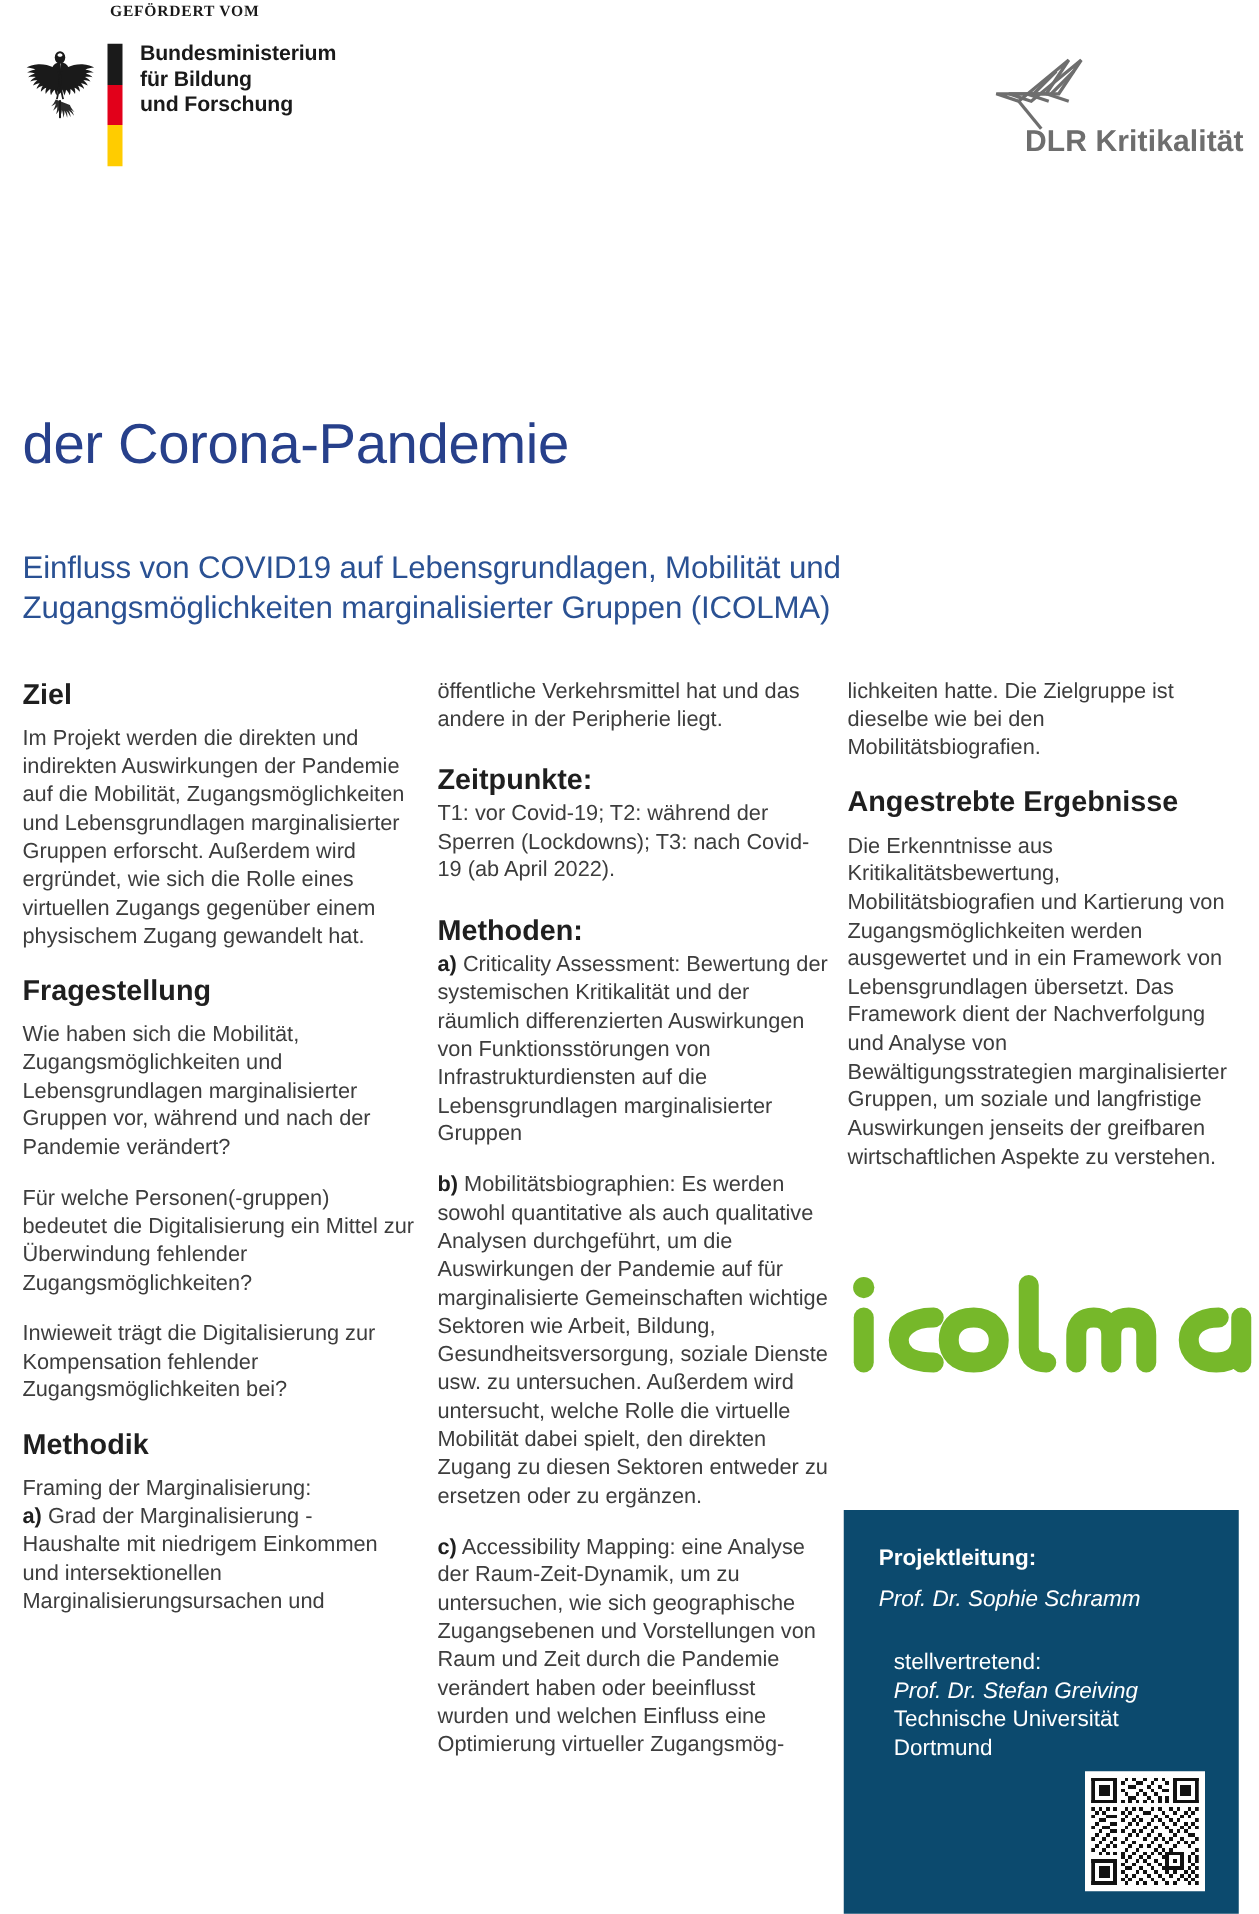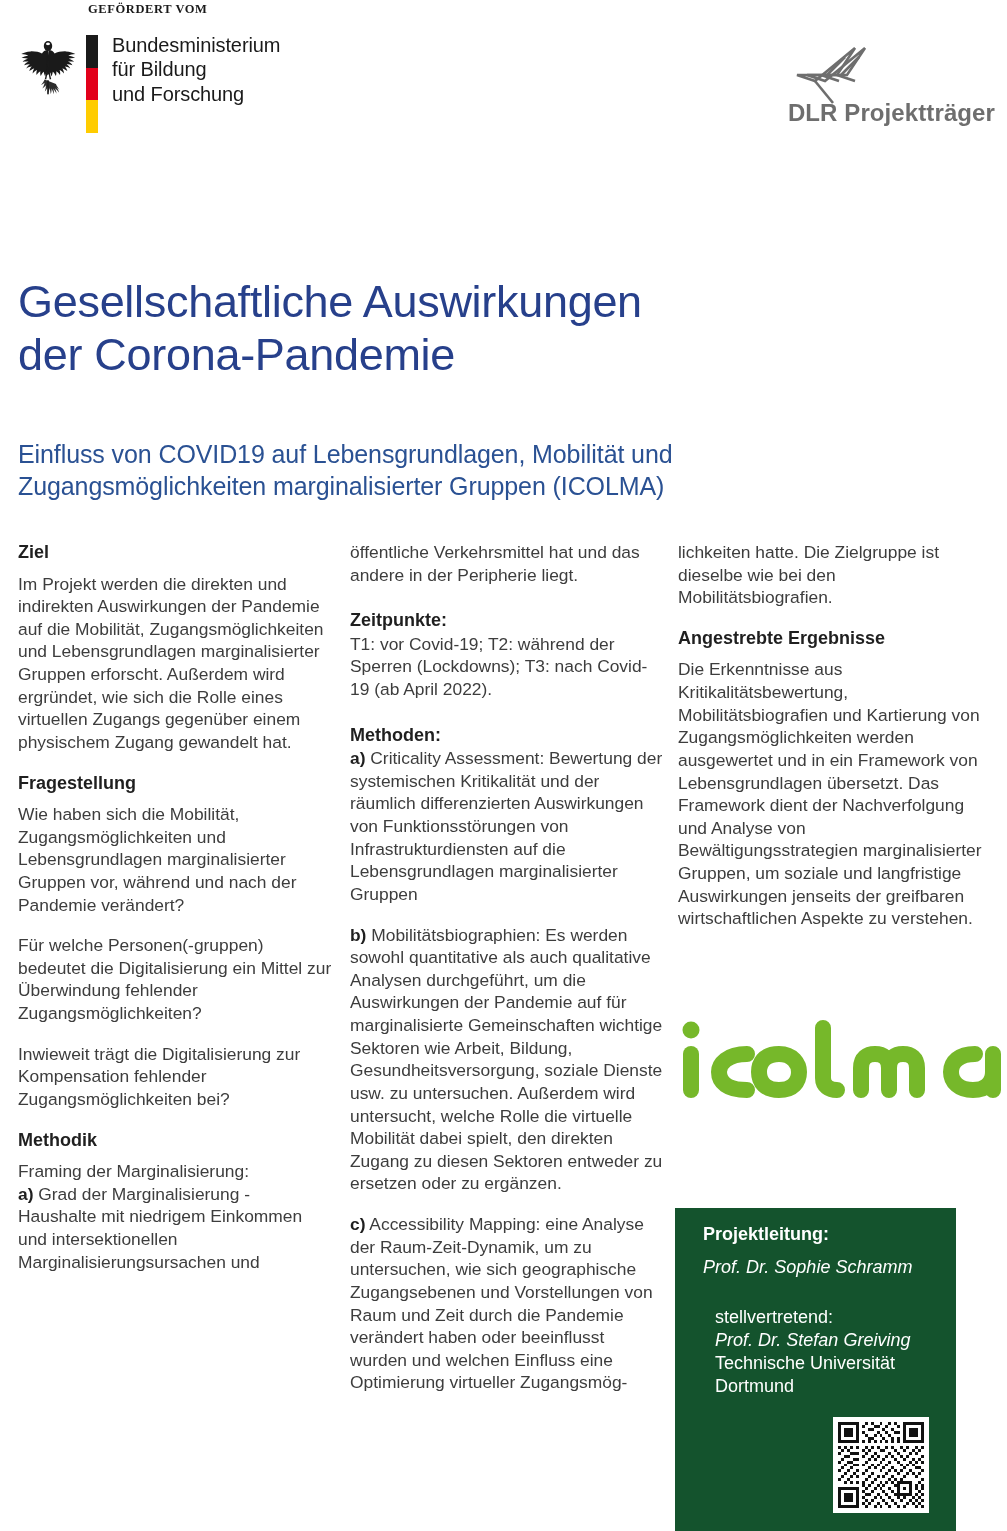--- a/index.html
+++ b/index.html
@@ -23,22 +23,22 @@
     font-family:Liberation Serif, serif;
   }
   .bmbf-row { display:flex; align-items:flex-start; margin-top:16px; }
   .eagle { width:56px; height:62px; flex:0 0 56px; margin-left:2px; margin-top:4px; }
   .flagbar { width:12px; height:98px; flex:0 0 12px; margin-left:10px; margin-top:2px; }
   .flagbar i { display:block; width:100%; height:33.34%; }
   .flagbar .k { background:#1a1a1a; }
   .flagbar .r { background:#e2001a; }
   .flagbar .g { background:#ffcc00; }
   .bmbf-name {
-    margin-left:14px; font-size:20px; line-height:1.22; color:#1a1a1a;
-    font-weight:400; letter-spacing:-0.1px;
+    margin-left:14px; font-size:17px; line-height:1.22; color:#1a1a1a;
+    font-weight:700; letter-spacing:-0.1px;
   }
 
   .dlr-block { position:absolute; right:12px; top:45px; width:260px; text-align:right; }
   .dlr-mark { width:90px; height:62px; display:inline-block; margin-right:112px; }
   .dlr-text {
     font-size:24px; font-weight:700; color:#6e6e6e; letter-spacing:0.1px;
     margin-top:-12px; text-align:right;
   }
 
   
@@ -56,40 +56,40 @@
   
   .col {
     position:absolute; top:541px;
     font-size:17.4px; line-height:1.30; color:#3d3d3d;
   }
   .col-1 { left:18px;  width:315px; }
   .col-2 { left:350px; width:315px; }
   .col-3 { left:678px; width:312px; }
 
   .col h3 {
-    margin:0 0 9px 0; font-size:18px; font-weight:700; color:#1f1f1f;
+    margin:0 0 9px 0; font-size:23px; font-weight:700; color:#1f1f1f;
     line-height:1.25;
   }
   .col h3.tight { margin-bottom:1px;margin-top:23px; }
   .col p { margin:0 0 18px 0; }
   .col p.last { margin-bottom:0; }
   .col p.nogap { margin-bottom:0; }
   .col p b, .col p strong { font-weight:700; color:#1f1f1f; }
 
   
   .icolma {
     position:absolute; left:675px; top:1008px; width:332px; height:108px;
   }
   .icolma svg { display:block; }
 
   
   .contact-box {
-    position:absolute; left:675px; top:1208px; width:281px; height:323px;
-    background:#14532d; color:#ffffff;
-    padding:16px 28px 0 28px;
+    position:absolute; left:675px; top:1208px; width:316px; height:323px;
+    background:#0c4a6e; color:#ffffff;
+    padding:28px 28px 0 28px;
   }
   .contact-title { font-size:18px; font-weight:700; margin:0 0 12px 0; }
   .contact-lead { font-size:18px; font-style:italic; margin:0 0 28px 0; }
   .contact-sub { font-size:18px; margin:12px; line-height:1.28; }
   .contact-sub .ital { font-style:italic; display:block; }
 
   .qr {
     position:absolute; right:27px; bottom:18px;
     width:96px; height:96px; background:#ffffff; padding:5px;
   }
@@ -140,26 +140,26 @@
           <path d="M44 30 L62 36"></path>
           <path d="M52 12 L34 30"></path>
           <path d="M66 12 L48 30"></path>
           <path d="M22 36 L40 58"></path>
         </g>
         <g fill="#6e6e6e">
           <path d="M62 3 L44 30 L28 30 L46 3 Z" opacity="0"></path>
         </g>
       </svg>
     </span>
-    <div class="dlr-text">DLR Projektträger</div>
+    <div class="dlr-text">DLR Kritikalität</div>
   </div>
 </div>
 
 <h1 class="title">
-  <span>Gesellschaftliche Auswirkungen</span><br>
+  <br>
   <span>der Corona-Pandemie</span>
 </h1>
 
 <h2 class="subtitle">
   <span>Einfluss von COVID19 auf Lebensgrundlagen, Mobilität und</span><br>
   <span>Zugangsmöglichkeiten marginalisierter Gruppen (ICOLMA)</span>
 </h2>
 
 <div class="col col-1">
   <h3>Ziel</h3>

